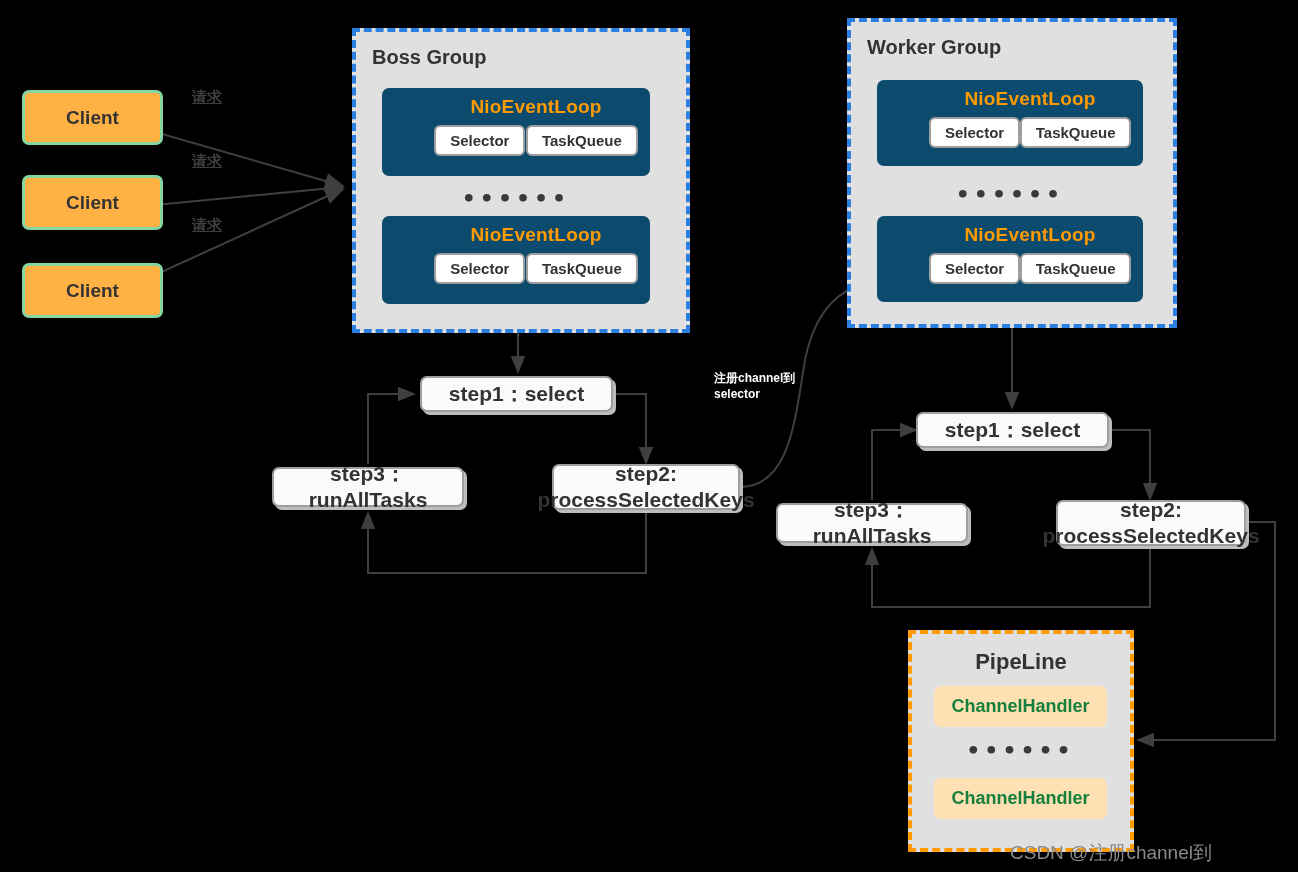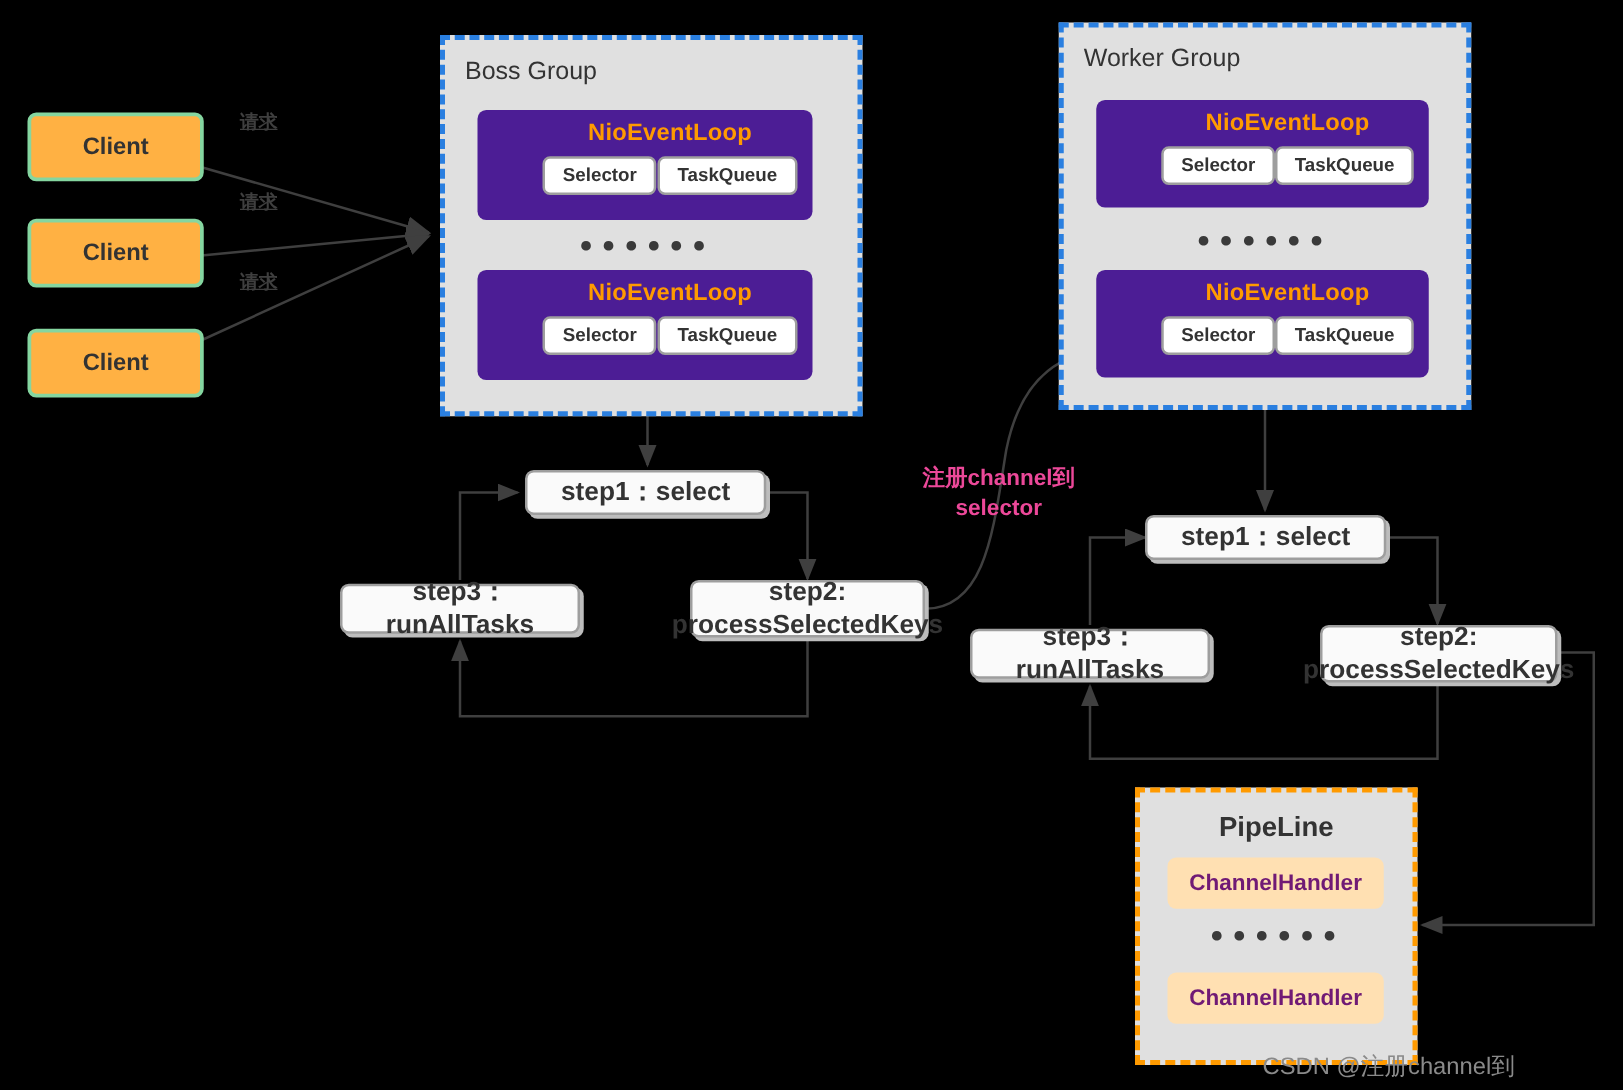--- a/index.html
+++ b/index.html
@@ -49,28 +49,28 @@
     position: absolute;
     background: #e0e0e0;
     border: 4px dashed #2a7fe0;
     box-sizing: border-box;
   }
   .group-title {
     position: absolute;
     left: 16px;
     top: 14px;
     font-size: 20px;
-    font-weight: normal;
+    font-weight: bold;
     color: #333333;
   }
 
   
   .nel {
     position: absolute;
-    background: #4c1d95;
+    background: #0c4a6e;
     border-radius: 7px;
     box-sizing: border-box;
     padding-left: 40px;
   }
   .nel-title {
     text-align: center;
     font-size: 19px;
     font-weight: bold;
     color: #ff9a00;
     padding-top: 8px;
@@ -141,39 +141,38 @@
   }
   .handler {
     position: absolute;
     background: #ffe0b2;
     border-radius: 7px;
     display: flex;
     align-items: center;
     justify-content: center;
     font-size: 18px;
     font-weight: bold;
-    color: #701a75;
+    color: #15803d;
     box-sizing: border-box;
   }
 
   
   .edge-label {
     position: absolute;
     font-size: 15px;
     font-weight: bold;
     color: #3f3f3f;
     white-space: nowrap;
     text-decoration: underline;
   }
   .note-label {
     position: absolute;
-    font-size: 18px;
-    font-weight: bold;
-    color: #ec4899;
-    text-align: center;
+    font-size: 12px;
+    font-weight: bold;
+    color: #ffffff;
     line-height: 1.35;
     width: 170px;
   }
 
   
   .watermark {
     position: absolute;
     font-size: 19px;
     color: #8a8a8a;
     white-space: nowrap;

